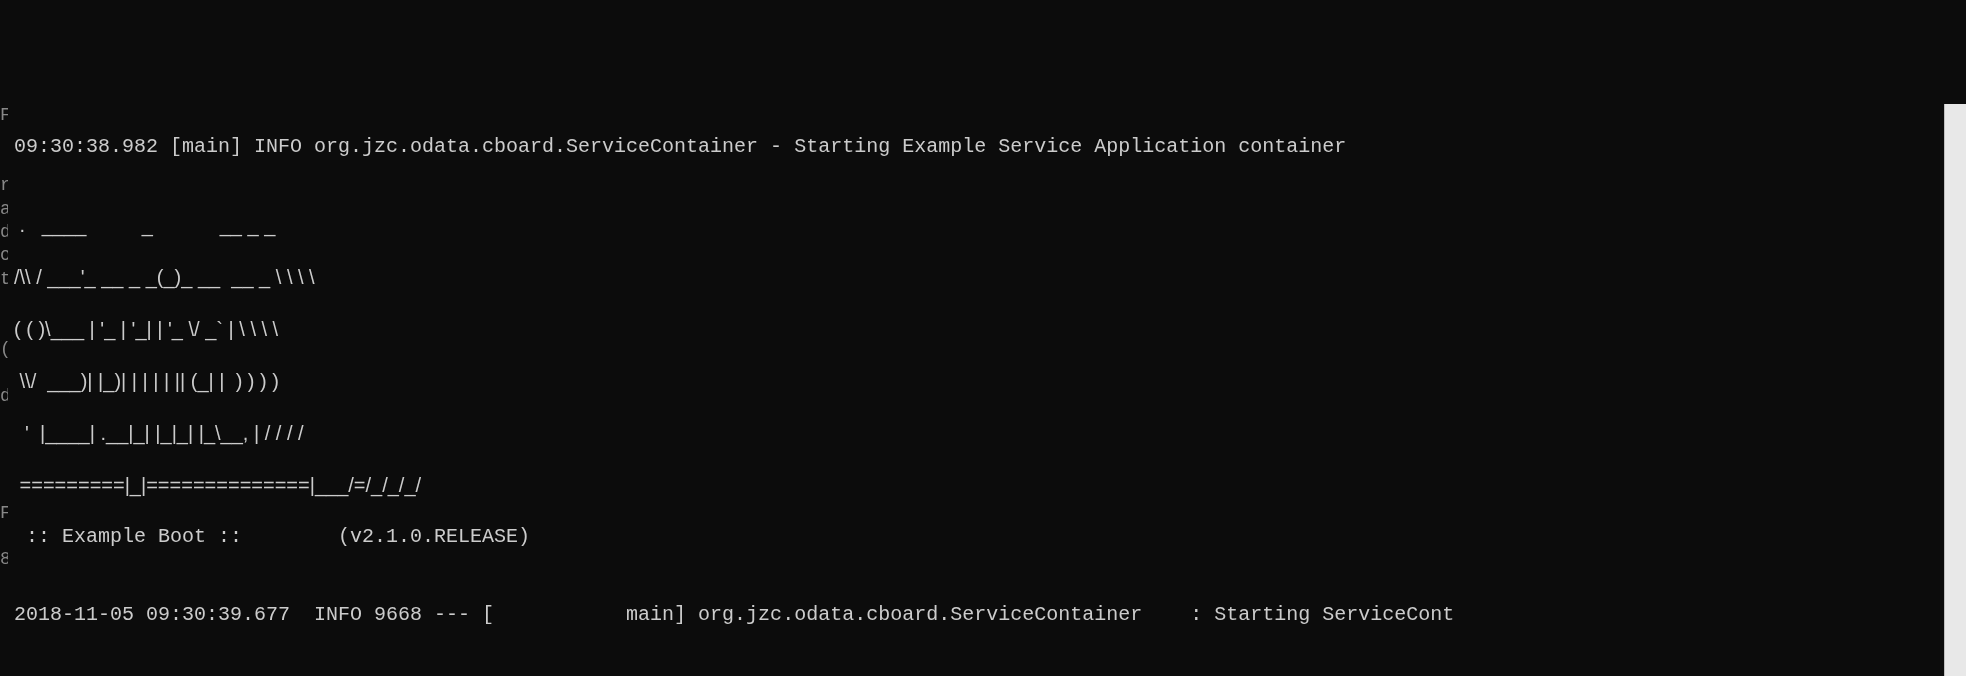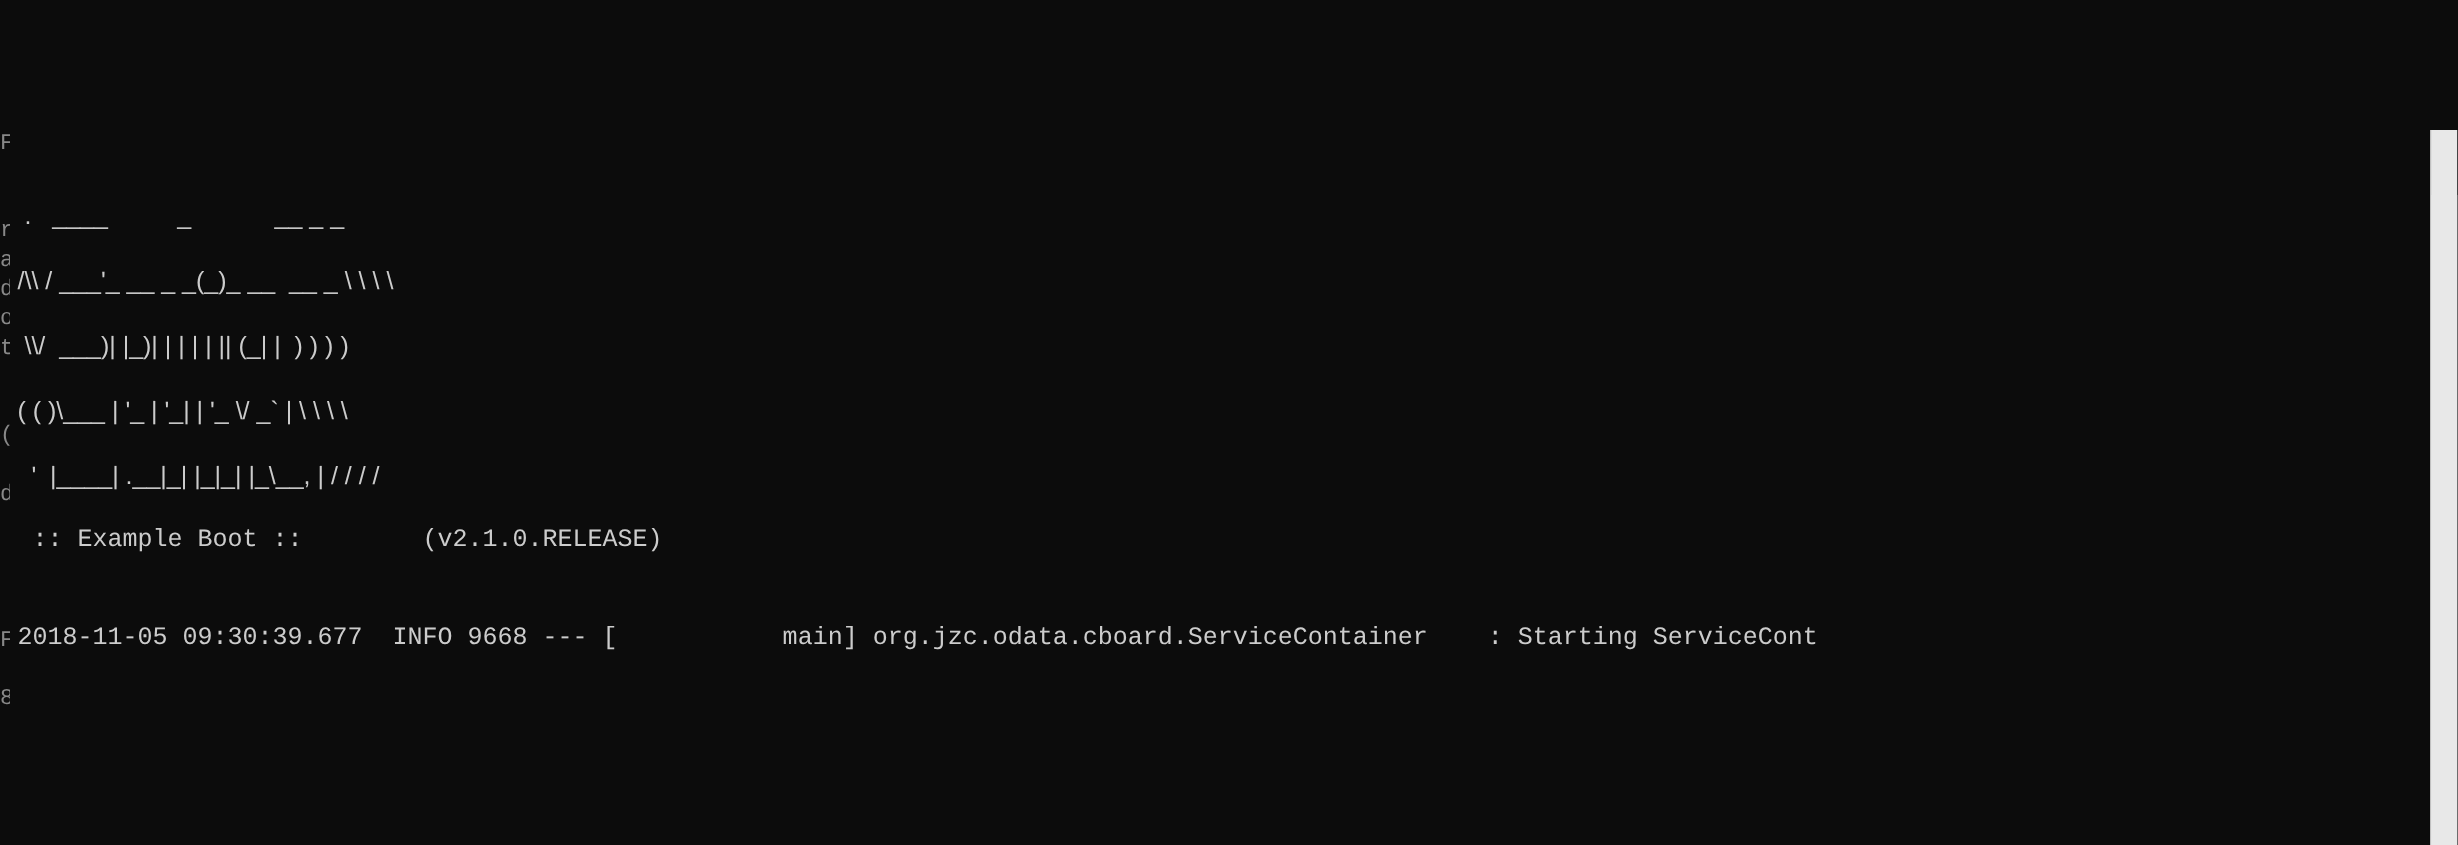--- a/index.html
+++ b/index.html
@@ -81,26 +81,28 @@
 
 d
 
 
 
 
 F
 
 8</div>
   <div class="terminal-content">
+<span class="line">09:30:38.982 [main] INFO org.jzc.odata.cboard.ServiceContainer - Starting Example Service Application container</span>
 <span class="line"></span>
 <span class="ascii-art line"> .   ____          _            __ _ _</span>
 <span class="ascii-art line">/\\ / ___'_ __ _ _(_)_ __  __ _ \ \ \ \</span>
+<span class="ascii-art line">( ( )\___ | '_ | '_| | '_ \/ _` | \ \ \ \</span>
 <span class="ascii-art line"> \\/  ___)| |_)| | | | | || (_| |  ) ) ) )</span>
-<span class="ascii-art line">( ( )\___ | '_ | '_| | '_ \/ _` | \ \ \ \</span>
 <span class="ascii-art line">  '  |____| .__|_| |_|_| |_\__, | / / / /</span>
+<span class="ascii-art line"> =========|_|==============|___/=/_/_/_/</span>
 <span class="line"> :: Example Boot ::        (v2.1.0.RELEASE)</span>
 <span class="line"></span>
 <span class="line">2018-11-05 09:30:39.677  INFO 9668 --- [           main] org.jzc.odata.cboard.ServiceContainer    : Starting ServiceCont</span>
 
 
 
 
 
 
 

